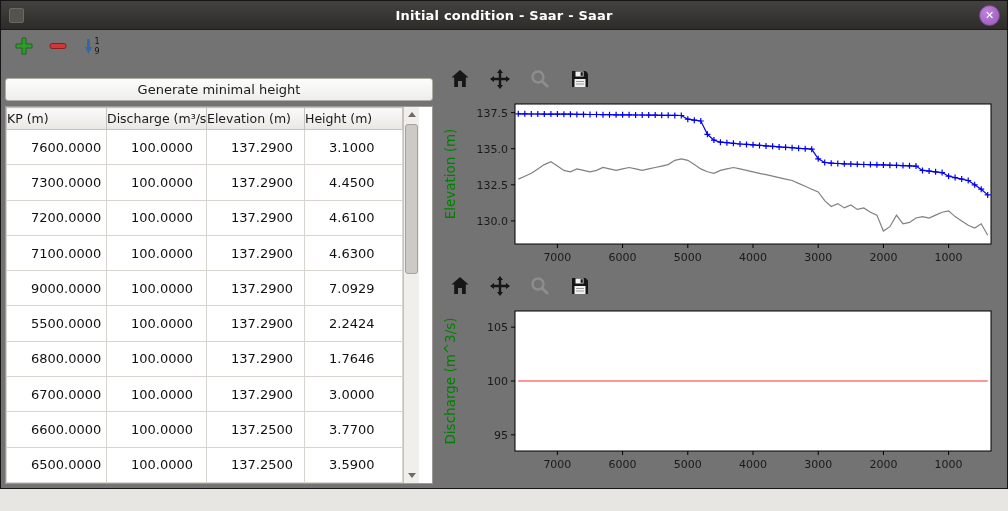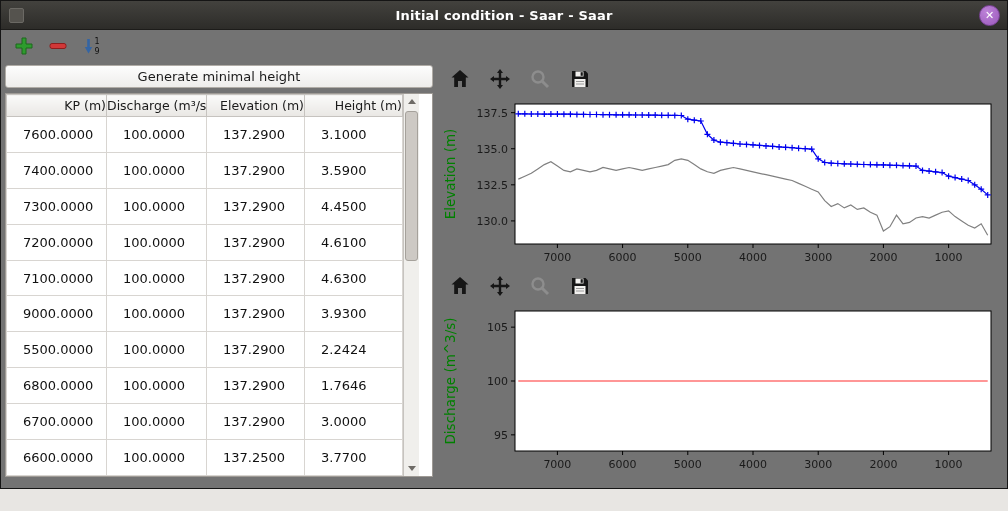--- a/index.html
+++ b/index.html
@@ -8,27 +8,27 @@
   .window{width:1008px;height:489px;border:1px solid #151515;background:#737373;display:flex;flex-direction:column;overflow:hidden}
   .titlebar{height:29px;flex:0 0 29px;background:linear-gradient(#43423e,#2d2c29);display:flex;align-items:center;position:relative;border-bottom:1px solid #1d1c1a}
   .win-icon{position:absolute;left:8px;top:7px;width:15px;height:15px;background:#55534e;border:1px solid #6b6964;border-radius:2px}
   .title{flex:1;text-align:center;color:#ffffff;font-weight:bold;font-size:13px;letter-spacing:.2px}
   .close-btn{position:absolute;right:7px;top:4px;width:21px;height:21px;border-radius:50%;background:radial-gradient(circle at 35% 30%,#bd83d8,#9a58bb);border:1px solid #7c4499;color:#fff;display:flex;align-items:center;justify-content:center;font-size:11px;cursor:pointer}
   .main-toolbar{height:34px;flex:0 0 34px;display:flex;align-items:center;gap:8px;padding:0 10px}
   .tool-btn{width:26px;height:26px;border:none;background:transparent;display:flex;align-items:center;justify-content:center;cursor:pointer}
   .content{flex:1;display:flex;padding:0 4px 4px 4px;min-height:0}
   
   .left-panel{width:428px;flex:0 0 428px;display:flex;flex-direction:column;min-height:0}
-  .btn-row{display:flex;margin:1px 0 5px 0}
+  .btn-row{display:flex;margin:14px 0 5px 0}
   .gen-btn{flex:1;height:23px;border:1px solid #b0aca6;border-radius:3px;background:linear-gradient(#fdfdfd,#eeedeb);font-family:inherit;font-size:13px;color:#1a1a1a;cursor:pointer}
   .table-outer{height:384px;border:1px solid #9e9a95;background:#fff;display:flex;overflow:hidden}
   table{border-collapse:collapse;table-layout:fixed;width:396px;flex:0 0 396px}
   col.c0{width:100px}col.c1{width:100px}col.c2{width:98px}col.c3{width:98px}
-  th{height:22px;background:linear-gradient(#fafaf9,#e9e7e4);border:1px solid #c6c3bf;font-weight:normal;font-size:12.5px;color:#1a1a1a;text-align:right;overflow:hidden;white-space:nowrap}
-  td{height:30px;border:1px solid #d8d5d1;background:#fff;padding-left:16px;font-size:13px;color:#111;white-space:nowrap;overflow:hidden}
+  th{height:22px;background:linear-gradient(#fafaf9,#e9e7e4);border:1px solid #c6c3bf;font-weight:normal;font-size:12.5px;color:#1a1a1a;text-align:left;overflow:hidden;white-space:nowrap}
+  td{height:30px;border:1px solid #d8d5d1;background:#fff;padding-left:24px;font-size:13px;color:#111;white-space:nowrap;overflow:hidden}
   .vscroll{width:16px;flex:0 0 16px;background:#f0efec;border-left:1px solid #c6c3bf;display:flex;flex-direction:column;align-items:center}
   .sb-btn{width:16px;height:15px;display:flex;align-items:center;justify-content:center;cursor:pointer}
   .tri-up{width:0;height:0;border-left:4px solid transparent;border-right:4px solid transparent;border-bottom:5px solid #6e6b66}
   .tri-down{width:0;height:0;border-left:4px solid transparent;border-right:4px solid transparent;border-top:5px solid #6e6b66}
   .sb-track{flex:1;width:16px;position:relative}
   .sb-thumb{position:absolute;top:2px;left:1px;width:13px;height:150px;background:#cdc9c4;border:1px solid #a5a19b;border-radius:3px;cursor:pointer}
   
   .right-panel{flex:1;display:flex;flex-direction:column;padding-left:8px;min-width:0}
   .nav-toolbar{height:33px;flex:0 0 33px;display:flex;align-items:center;gap:14px;padding-left:6px}
   .nav-btn{width:26px;height:26px;border:none;background:transparent;display:flex;align-items:center;justify-content:center;cursor:pointer}
@@ -98,26 +98,20 @@
               </tr>
             </thead>
           <tbody id="table-body">
               <tr>
                 <td>7600.0000</td>
                 <td>100.0000</td>
                 <td>137.2900</td>
                 <td>3.1000</td>
               </tr>
               <tr>
-                <td>7400.0000</td>
-                <td>100.0000</td>
-                <td>137.2900</td>
-                <td>3.5900</td>
-              </tr>
-              <tr>
                 <td>7300.0000</td>
                 <td>100.0000</td>
                 <td>137.2900</td>
                 <td>4.4500</td>
               </tr>
               <tr>
                 <td>7200.0000</td>
                 <td>100.0000</td>
                 <td>137.2900</td>
                 <td>4.6100</td>
@@ -125,21 +119,21 @@
               <tr>
                 <td>7100.0000</td>
                 <td>100.0000</td>
                 <td>137.2900</td>
                 <td>4.6300</td>
               </tr>
               <tr>
                 <td>9000.0000</td>
                 <td>100.0000</td>
                 <td>137.2900</td>
-                <td>3.9300</td>
+                <td>7.0929</td>
               </tr>
               <tr>
                 <td>5500.0000</td>
                 <td>100.0000</td>
                 <td>137.2900</td>
                 <td>2.2424</td>
               </tr>
               <tr>
                 <td>6800.0000</td>
                 <td>100.0000</td>
@@ -150,20 +144,26 @@
                 <td>6700.0000</td>
                 <td>100.0000</td>
                 <td>137.2900</td>
                 <td>3.0000</td>
               </tr>
               <tr>
                 <td>6600.0000</td>
                 <td>100.0000</td>
                 <td>137.2500</td>
                 <td>3.7700</td>
+              </tr>
+              <tr>
+                <td>6500.0000</td>
+                <td>100.0000</td>
+                <td>137.2500</td>
+                <td>3.5900</td>
               </tr>
             </tbody>
         </table>
         <div class="vscroll">
           <div class="sb-btn">
               <div class="tri-up"></div>
             </div>
           <div class="sb-track">
             <div class="sb-thumb"></div>
           </div>

